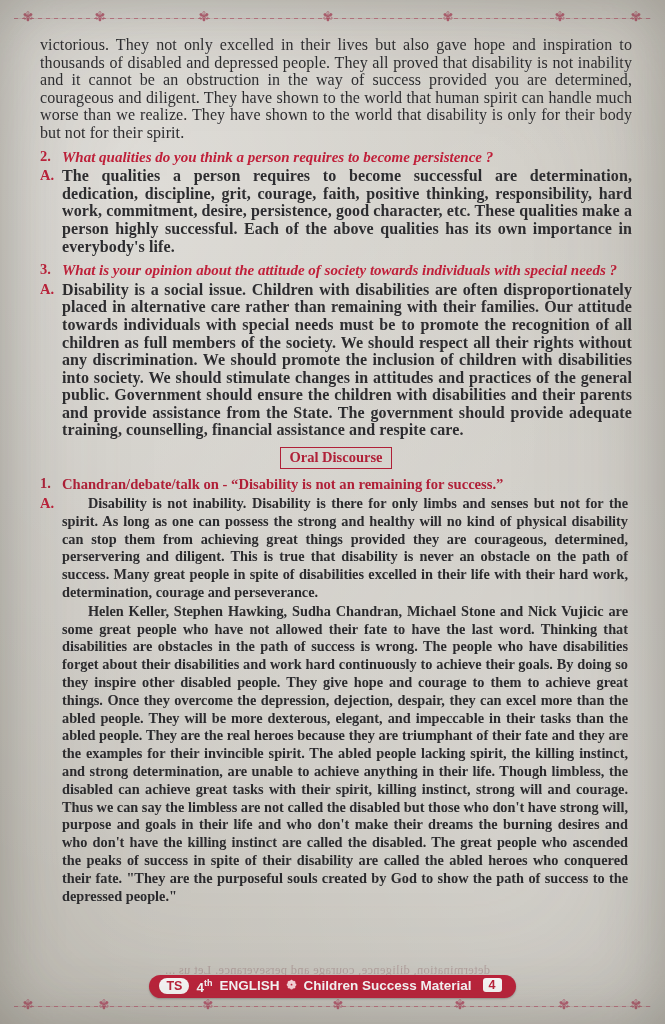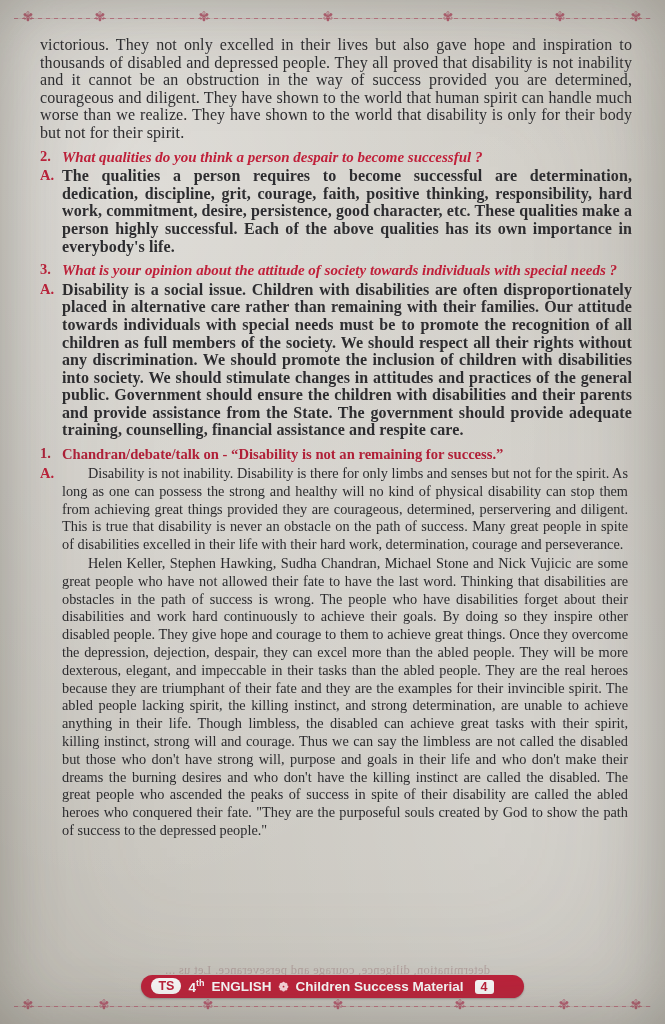--- a/index.html
+++ b/index.html
@@ -158,21 +158,21 @@
     align-items: flex-start;
   }
   .ans-long .marker { color: #c0203a; }
   .ans-body {
     flex: 1 1 auto;
     font-size: 14.3px;
     line-height: 17.8px;
     color: #2b2b2e;
     text-align: justify;
   }
-  .ans-body p { margin: 0 4px 0 0; }
+  .ans-body p { margin: 0 4px 0 0; font-weight: bold; }
   .ans-body p.indent { text-indent: 26px; }
   .ans-body p + p { margin-top: 1px; }
 
   
   .bleed {
     position: absolute;
     left: 70px;
     bottom: 46px;
     width: 420px;
     font-size: 12.5px;
@@ -188,26 +188,26 @@
     position: absolute;
     left: 0;
     bottom: 26px;
     width: 665px;
     display: flex;
     justify-content: center;
     align-items: center;
   }
   .footer-bar {
     display: flex;
-    align-items: flex-end;
+    align-items: flex-start;
     gap: 7px;
     background: #c0203a;
     color: #fff;
     border-radius: 12px;
-    padding: 3px 30px 4px 10px;
+    padding: 3px 14px 4px 10px;
     font-family: "Liberation Sans", sans-serif;
     font-size: 13.5px;
     font-weight: bold;
     box-shadow: 0 1px 2px rgba(0,0,0,0.25);
   }
   .badge-ts {
     background: #fff;
     color: #c0203a;
     border-radius: 9px;
     padding: 1px 7px;
@@ -247,36 +247,39 @@
     <div class="floret" style="left:552px;">✾</div>
     <div class="floret" style="left:628px;">✾</div>
   </div>
 
   <div class="content">
 
     <p class="body-text intro">victorious. They not only excelled in their lives but also gave hope and inspiration to thousands of disabled and depressed people. They all proved that disability is not inability and it cannot be an obstruction in the way of success provided you are determined, courageous and diligent. They have shown to the world that human spirit can handle much worse than we realize. They have shown to the world that disability is only for their body but not for their spirit.</p>
 
     <div class="para-block q-block">
       <div class="marker">2.</div>
-      <div class="qtext">What qualities do you think a person despair to become successful ?</div>
+      <div class="qtext">What qualities do you think a person requires to become persistence ?</div>
     </div>
     <div class="para-block a-block">
       <div class="marker">A.</div>
       <div class="atext body-text">The qualities a person requires to become successful are determination, dedication, discipline, grit, courage, faith, positive thinking, responsibility, hard work, commitment, desire, persistence, good character, etc. These qualities make a person highly successful. Each of the above qualities has its own importance in everybody's life.</div>
     </div>
 
     <div class="para-block q-block">
       <div class="marker">3.</div>
       <div class="qtext">What is your opinion about the  attitude of  society towards individuals with special needs ?</div>
     </div>
     <div class="para-block a-block">
       <div class="marker">A.</div>
       <div class="atext body-text">Disability is a social issue. Children with disabilities are often disproportionately placed in alternative care rather than remaining with their families. Our attitude towards individuals with special needs must be to promote the recognition of all children as full members of the society. We should respect all their rights without any discrimination. We should promote the inclusion of children with disabilities into society. We should stimulate changes in attitudes and practices of the general public. Government should ensure the children with disabilities and their parents and provide assistance from the State. The government should provide adequate training, counselling, financial assistance and respite care.</div>
     </div>
 
+    <div class="section-head">
+      <span>Oral Discourse</span>
+    </div>
 
     <div class="discuss-line">
       <div class="discuss-num">1.</div>
       <div class="discuss-text">
         <span>Chandran/debate/talk on -</span>
         <span class="discuss-topic">“Disability is not an remaining for success.”</span>
       </div>
     </div>
 
     <div class="ans-long">

